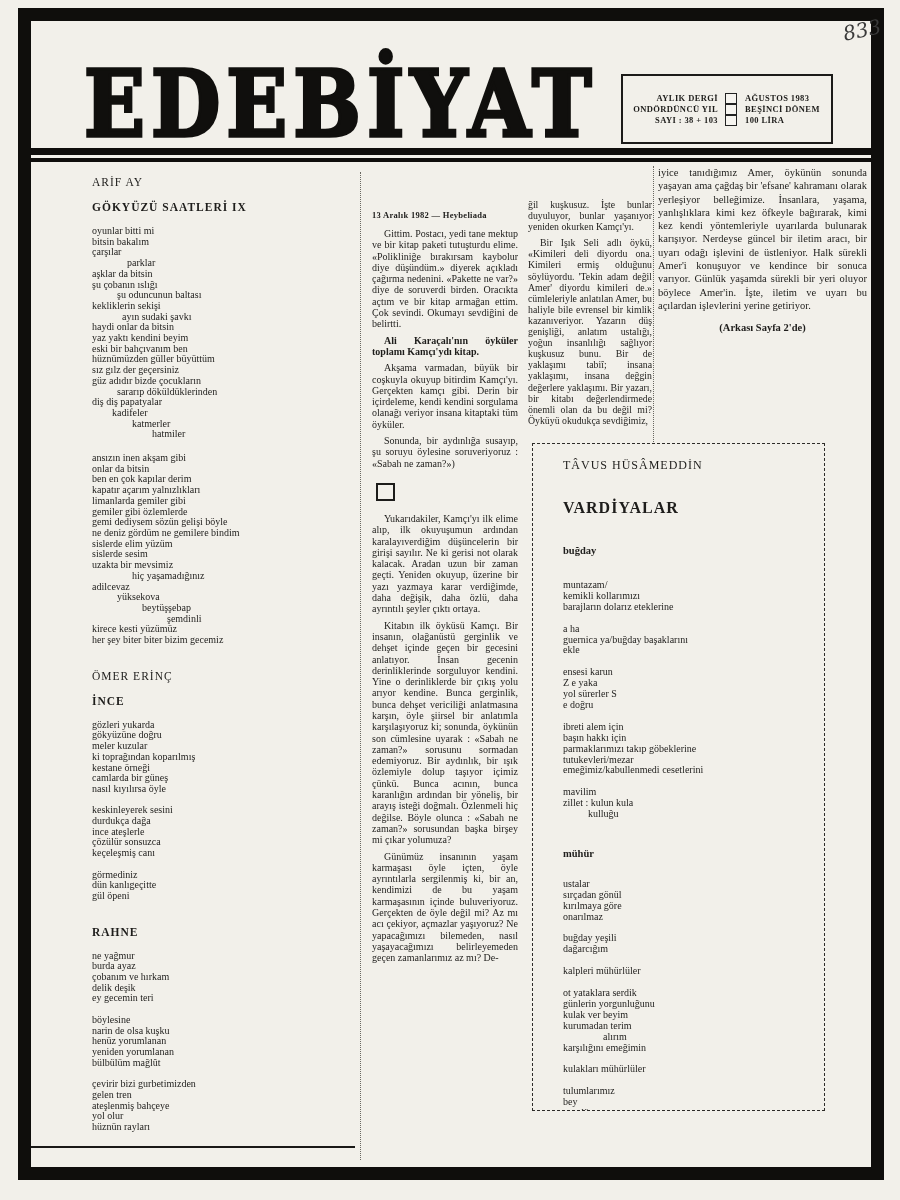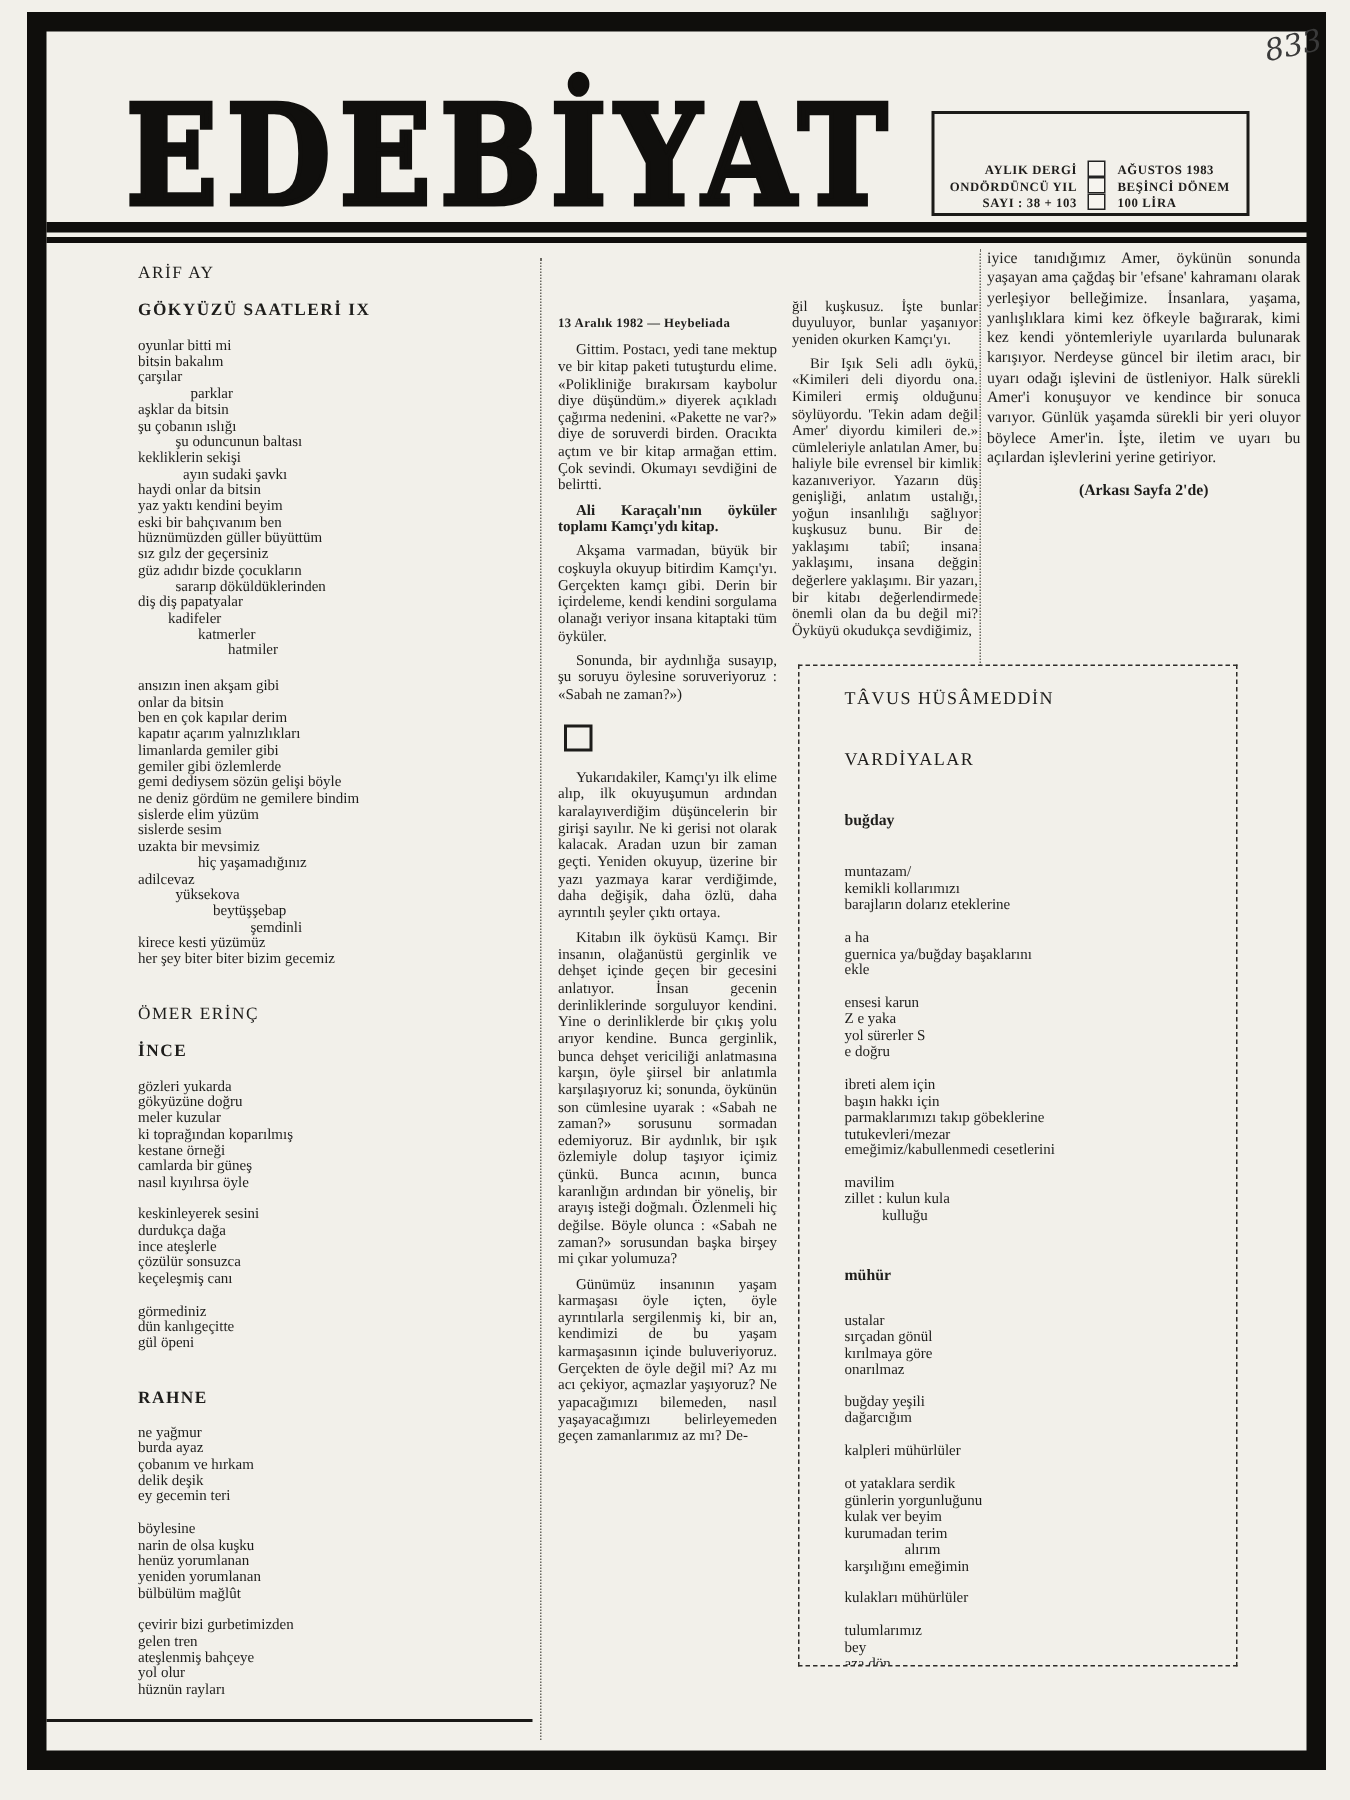--- a/index.html
+++ b/index.html
@@ -15,21 +15,21 @@
   .handwritten{position:absolute;left:843px;top:18px;font-size:20px;
     font-style:italic;color:#3a3a3a;transform:rotate(-12deg);
     font-family:"DejaVu Serif", serif;}
   
   .masthead{position:absolute;left:84px;top:50px;margin:0;
     font-family:"DejaVu Serif", serif;font-weight:bold;font-size:80px;
     letter-spacing:6px;color:#100f0d;-webkit-text-stroke:3px #100f0d;
     transform:scaleY(1.15);transform-origin:top left;white-space:nowrap;}
   .info-box{position:absolute;left:621px;top:74px;width:212px;height:70px;
     border:2px solid #1c1b19;box-sizing:border-box;display:flex;
-    flex-direction:column;justify-content:flex-end;padding:2px 7px;}
+    flex-direction:column;justify-content:center;padding:2px 7px;}
   .info-row{display:flex;align-items:center;font-size:8.5px;font-weight:bold;
     letter-spacing:.4px;white-space:nowrap;}
   .info-label{flex:0 0 88px;text-align:right;margin-right:7px;}
   .checkbox{width:10px;height:9px;border:1.5px solid #222;flex:0 0 auto;
     background:#f6f4ef;}
   .info-value{margin-left:8px;}
   .double-rule{position:absolute;left:31px;top:148px;width:842px;}
   .double-rule .r1{height:7px;background:#0f0e0c;}
   .double-rule .r2{height:4px;background:#0f0e0c;margin-top:3px;}
   
@@ -60,21 +60,21 @@
   .col-c p.indent{text-indent:14px;}
   .no-indent{text-indent:0 !important;}
   .bold-p{font-weight:bold;}
   .section-square{width:15px;height:14px;border:2px solid #1d1c1a;margin:14px 0 12px 4px;}
   .continuation{font-weight:bold;font-size:10.5px;text-align:center;margin-top:10px;}
   
   .boxed-poem{position:absolute;left:532px;top:443px;width:293px;height:668px;
     border:1.5px dashed #2e2c29;box-sizing:border-box;
     padding:14px 12px 0 30px;overflow:hidden;}
   .boxed-poem .author{font-size:12px;}
-  .box-title{font-weight:normal;font-size:12px;letter-spacing:1px;margin-top:26px;}
+  .box-title{font-weight:bold;font-size:16px;letter-spacing:1px;margin-top:26px;}
   .box-sub{font-weight:bold;font-size:10.5px;margin-top:28px;}
   .box-poem{white-space:pre-wrap;font-size:10px;line-height:10.9px;margin-top:24px;}
   .box-poem.second{margin-top:20px;}
 </style>
 </head>
 <body>
 
 <div class="page">
 
   <div class="frame"></div>

